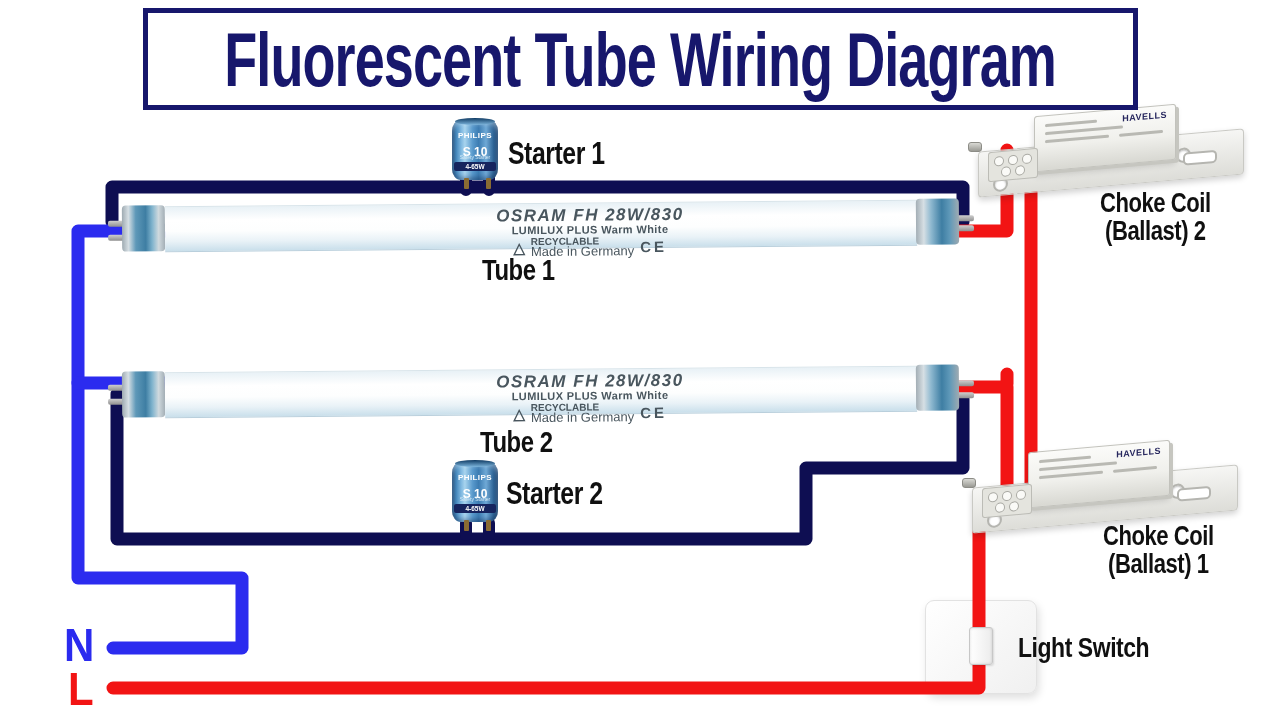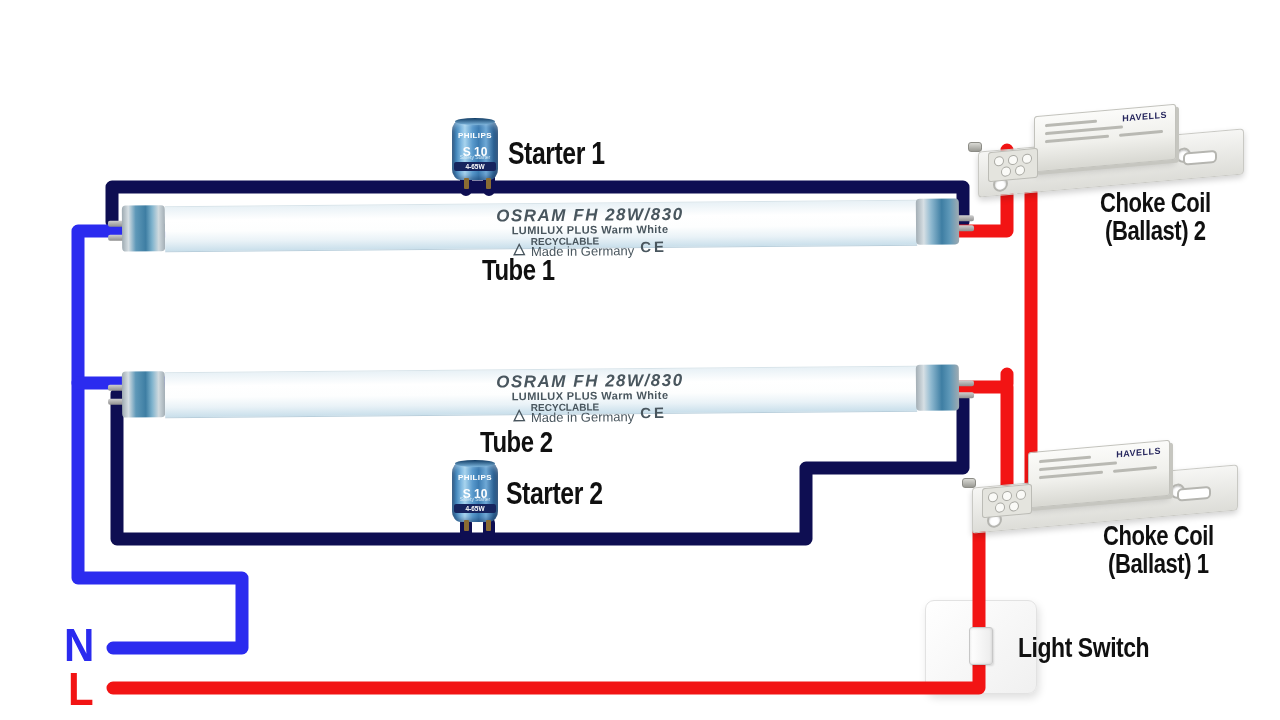--- a/index.html
+++ b/index.html
@@ -101,20 +101,23 @@
       <path d="M979,628 V519 H1008" style="stroke:var(--red-wire)" stroke-width="13"></path>
 
       <path d="M1007,150 V231 H957" style="stroke:var(--red-wire)" stroke-width="13"></path>
 
       <path d="M1031,160 V502" style="stroke:var(--red-wire)" stroke-width="13"></path>
 
       <path d="M956,387 H1007 V499 M1007,384 V374" style="stroke:var(--red-wire)" stroke-width="13"></path>
     </g>
   </svg>
 
+  <div class="title-box">
+    <span class="title-text">Fluorescent Tube Wiring Diagram</span>
+  </div>
 
   <div class="tube" style="left:108px;top:202px;">
     <div class="pin" style="left:0;top:15px;"></div>
     <div class="pin" style="left:0;top:29px;"></div>
     <div class="pin" style="left:849px;top:17px;"></div>
     <div class="pin" style="left:849px;top:27px;"></div>
     <div class="cap" style="left:14px;"></div>
     <div class="body">
       <div class="print">
         <div class="brand">OSRAM FH 28W/830</div>

